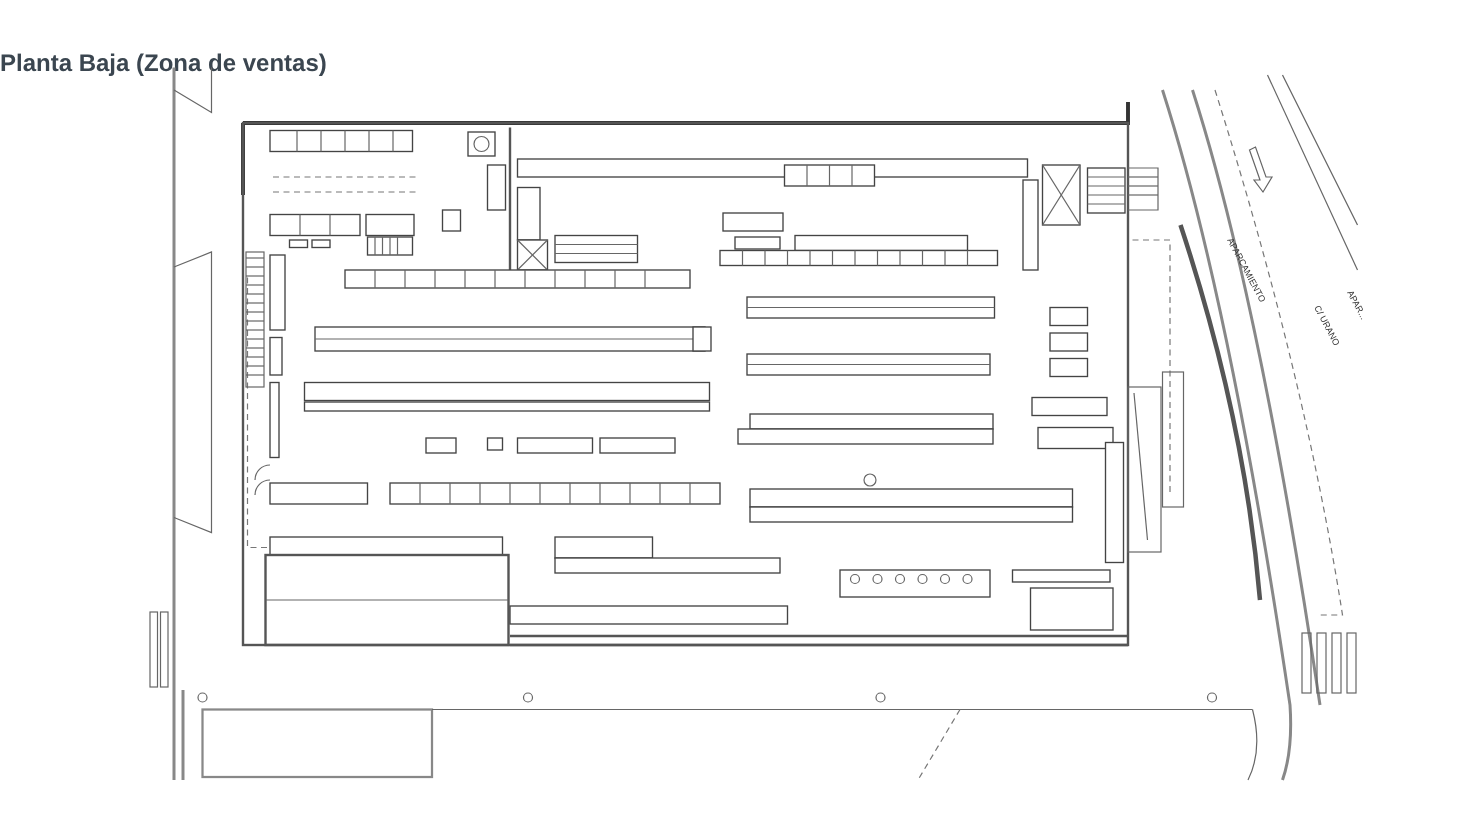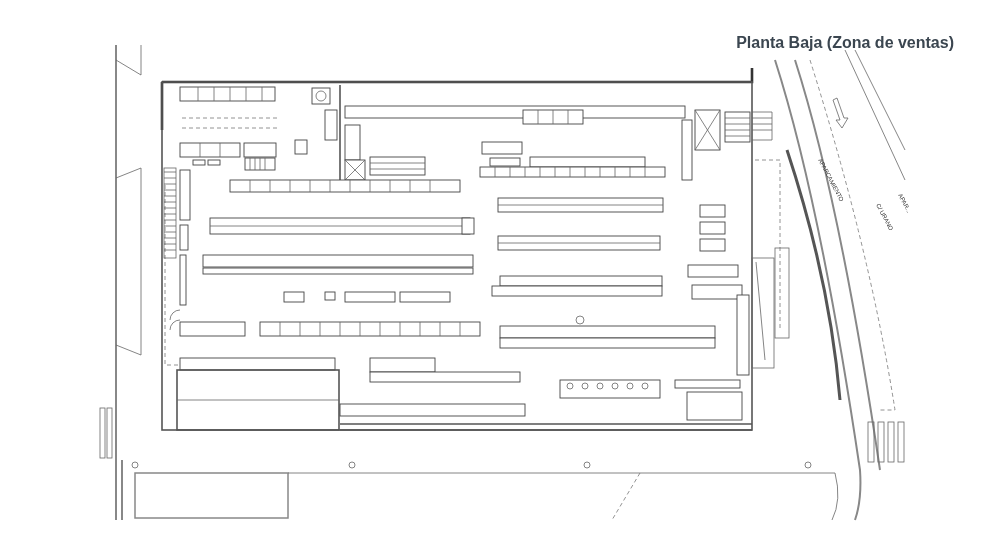--- a/index.html
+++ b/index.html
@@ -1,17 +1,17 @@
 <!DOCTYPE html>
 <html><head>
 <meta charset="utf-8">
 <style>
   html,body{margin:0;padding:0;background:#ffffff;}
   body{width:984px;height:554px;overflow:hidden;position:relative;font-family:"Liberation Sans",sans-serif;}
-  .title{position:absolute;left:0;top:34px;width:954px;text-align:right;font-size:16px;font-weight:bold;color:#3b4650;}
+  .title{position:absolute;left:0;top:34px;width:954px;text-align:left;font-size:16px;font-weight:bold;color:#3b4650;}
   svg{position:absolute;left:0;top:0;}
   .w{stroke:#555;fill:none;stroke-width:1.6;}
   .wt{stroke:#333;fill:none;stroke-width:2.6;}
   .thin{stroke:#666;fill:none;stroke-width:0.8;}
   .fx{stroke:#444;fill:#fff;stroke-width:0.9;}
   .dash{stroke:#777;fill:none;stroke-width:0.8;stroke-dasharray:4 3;}
   .road{stroke:#888;fill:none;stroke-width:2;}
   .lbl{font-size:6px;fill:#333;font-family:"Liberation Sans",sans-serif;}
 </style>
 </head>

